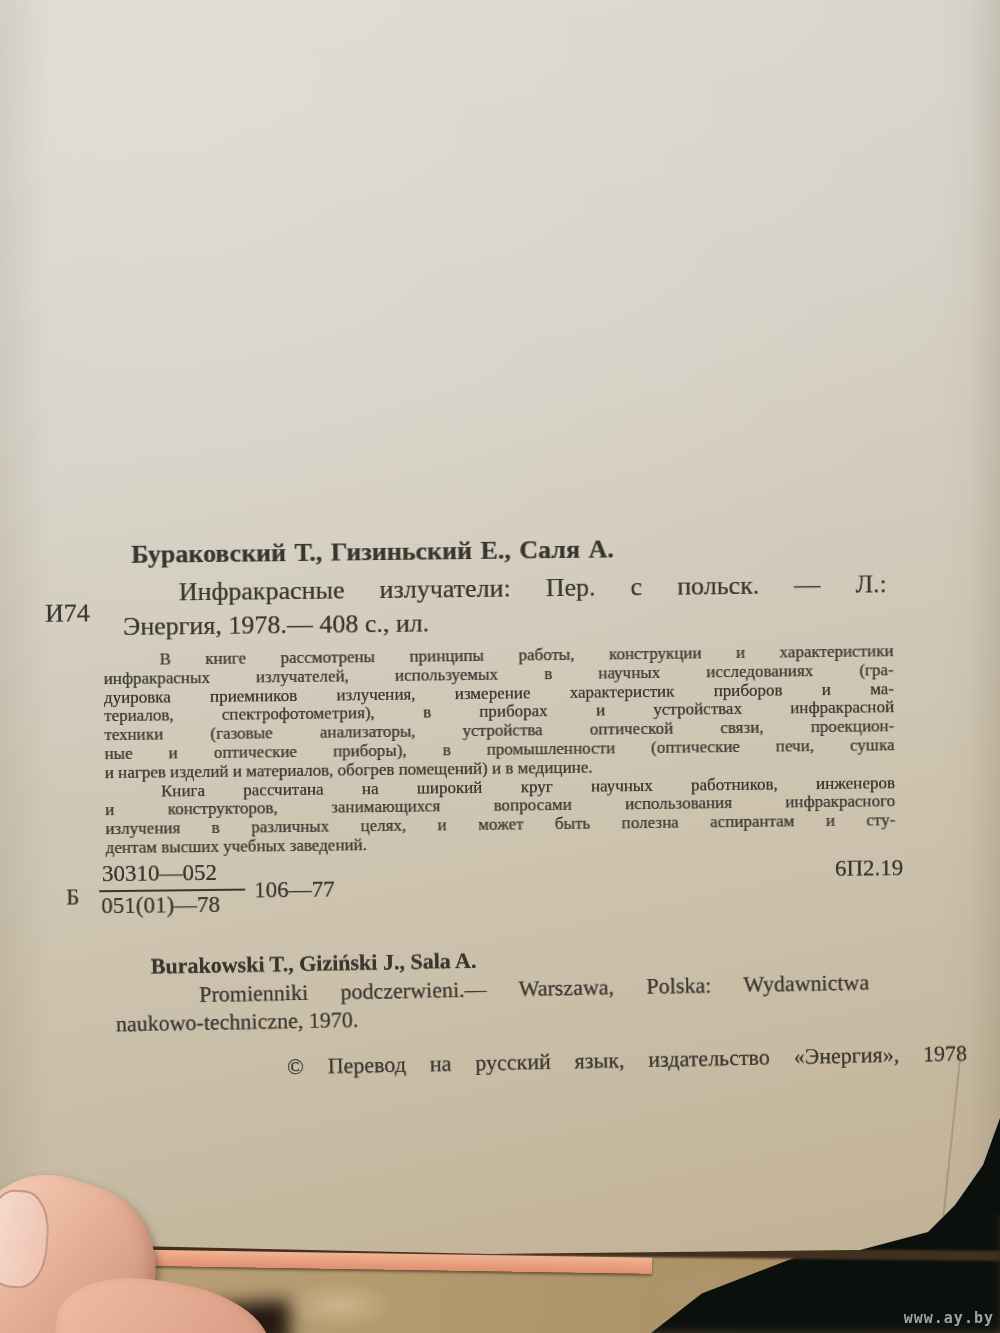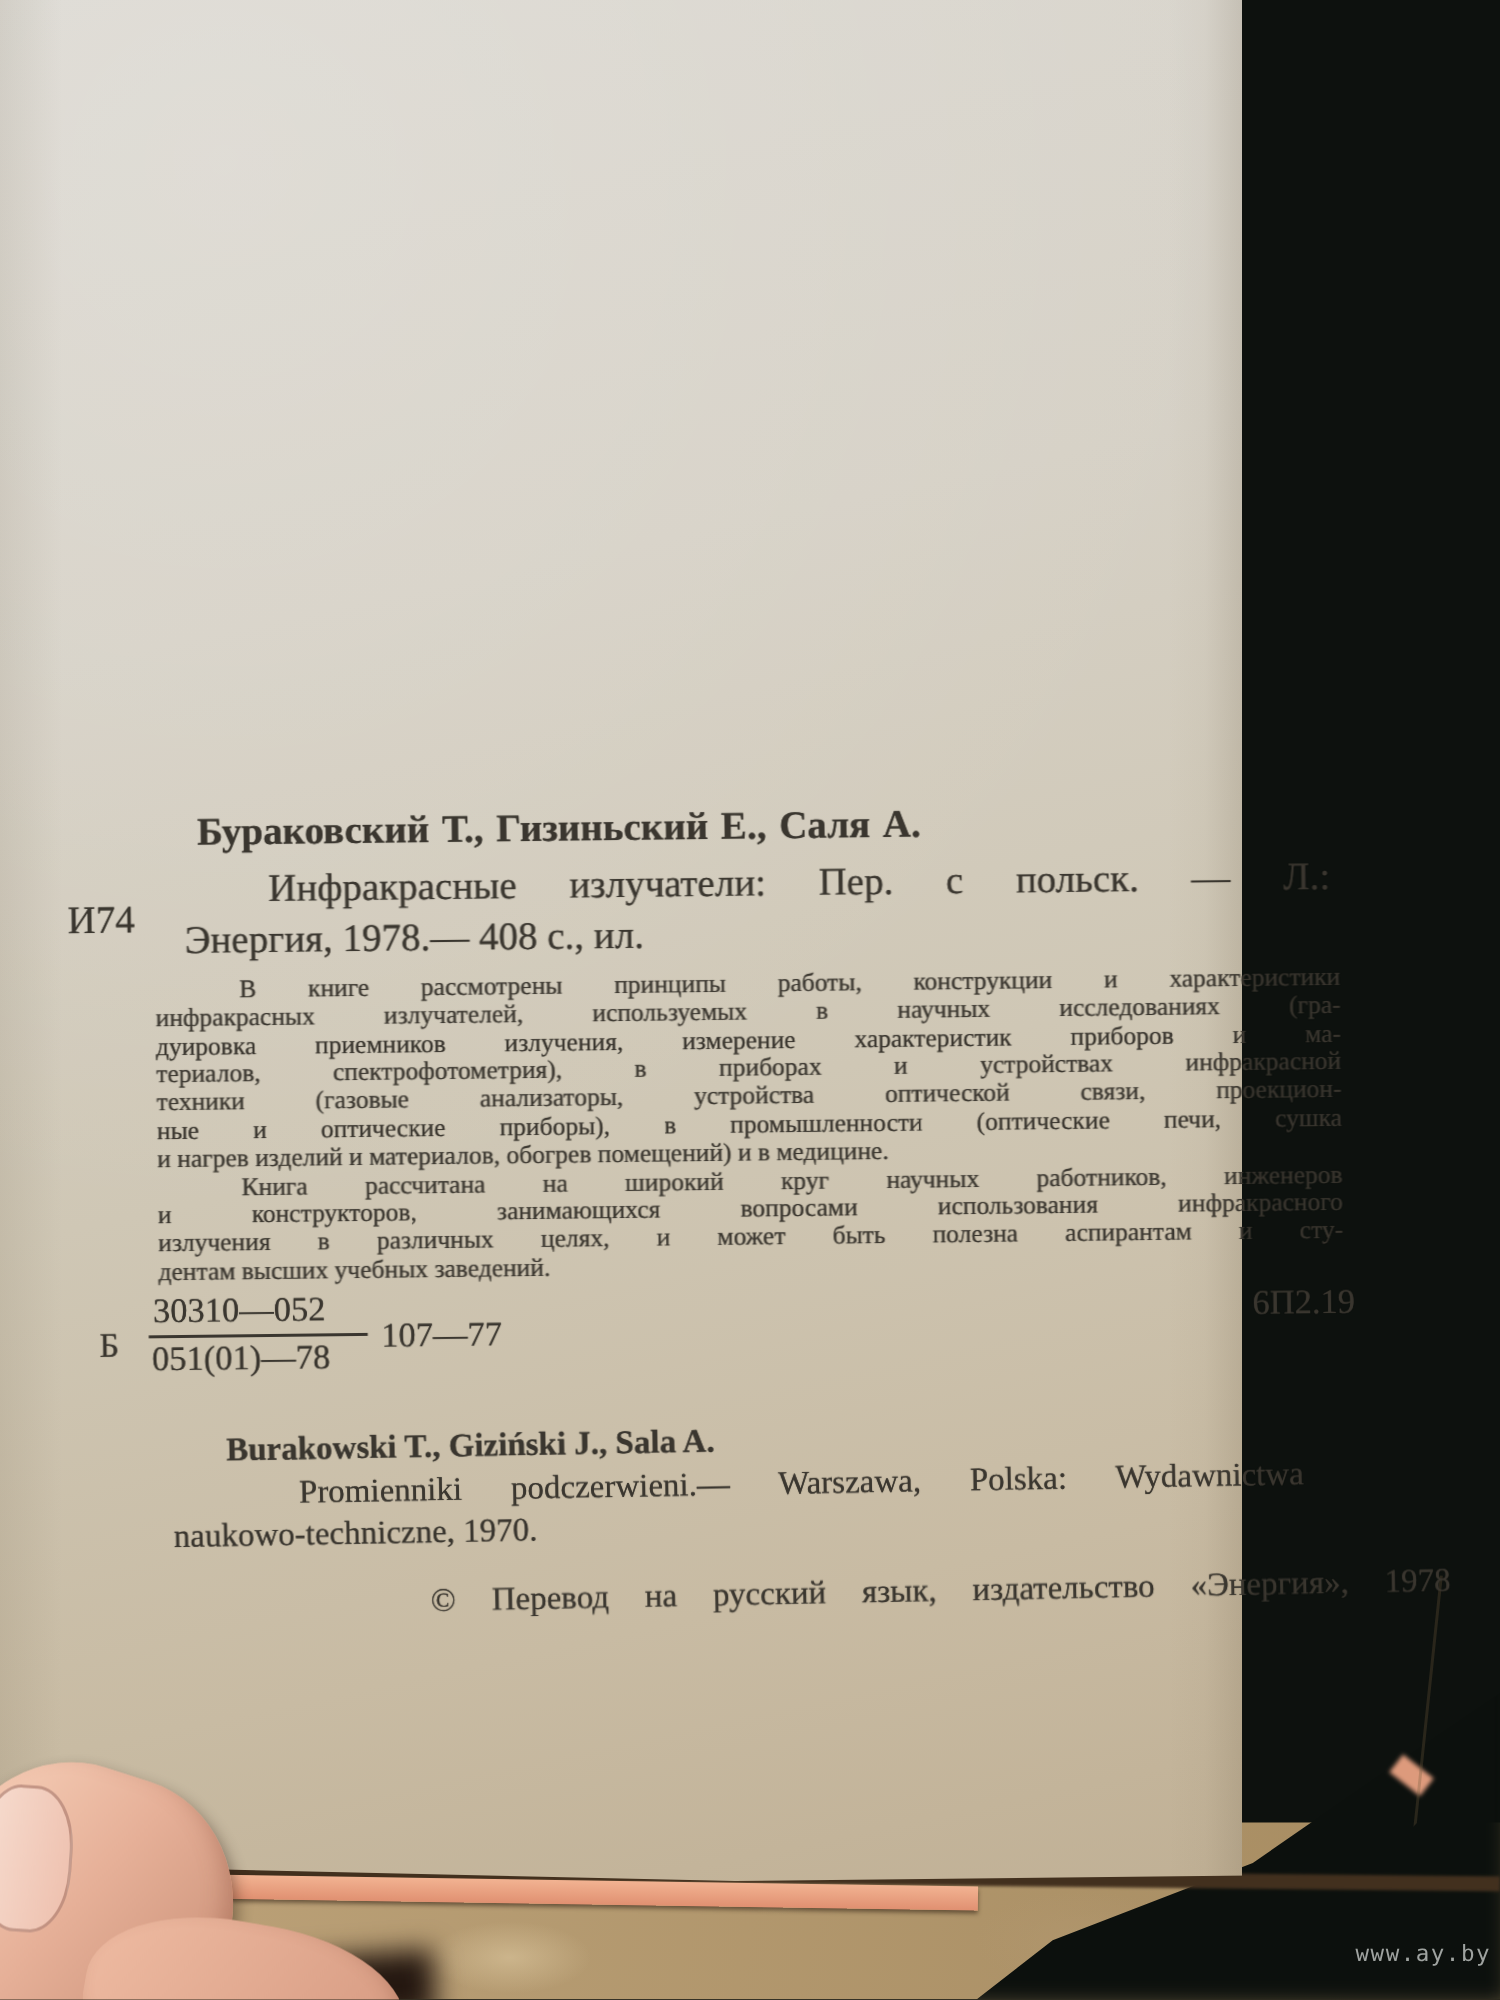--- a/index.html
+++ b/index.html
@@ -24,21 +24,21 @@
   
   .gap-line{position:absolute;left:60px;top:1246px;width:940px;height:10px;background:#42301e;
     transform:rotate(0.6deg);filter:blur(1px);}
   .salmon-strip{position:absolute;left:52px;top:1253px;width:600px;height:16px;
     background:linear-gradient(180deg,#f2b392,#e09071);transform:rotate(0.9deg);
     box-shadow:0 2px 3px rgba(40,25,15,.55);}
   .salmon-corner{position:absolute;left:928px;top:1176px;width:26px;height:15px;background:#dd9a7c;
     transform:rotate(38deg);filter:blur(1.5px);}
 
   
-  .page{position:absolute;left:0;top:0;width:828px;height:1333px;
+  .page{position:absolute;left:0;top:0;width:1000px;height:1333px;
     clip-path:polygon(0 0,1000px 0,1000px 1118px,983px 1165px,955px 1205px,928px 1232px,860px 1250px,490px 1254px,0 1243px);
     background:
       linear-gradient(270deg, rgba(95,80,55,.16), rgba(95,80,55,.03) 3%, transparent 6%),
       linear-gradient(90deg, rgba(95,80,55,.10), transparent 5%),
       radial-gradient(140% 90% at 18% 8%, rgba(255,255,255,.16), transparent 60%),
       linear-gradient(168deg,#dbd8d1 0%,#d6d1c6 30%,#cfc7b5 55%,#c8bba3 78%,#bead91 100%);}
   .page-edge-line{position:absolute;left:951px;top:1050px;width:2px;height:170px;
     background:rgba(110,90,60,.30);transform:rotate(6deg);}
 
   
@@ -76,22 +76,22 @@
   .thumb-nail{position:absolute;left:-14px;top:1190px;width:58px;height:94px;
     border-radius:26px/42px;transform:rotate(4deg);
     background:linear-gradient(100deg,#f7ddd0,#eec0ae);
     border:2px solid rgba(150,95,80,.5);}
   .thumb-pad{position:absolute;left:55px;top:1282px;width:215px;height:115px;border-radius:45%;
     transform:rotate(10deg);
     background:linear-gradient(120deg,#efbca3,#d4977e);
     box-shadow:inset -6px -5px 12px rgba(130,70,50,.3);}
 
   
-  .watermark{position:absolute;right:6px;bottom:22px;font-family:"DejaVu Sans Mono", monospace;
-    font-size:15px;letter-spacing:1px;color:rgba(196,200,198,.8);}
+  .watermark{position:absolute;right:6px;bottom:6px;font-family:"DejaVu Sans Mono", monospace;
+    font-size:15px;letter-spacing:1px;color:rgba(196,200,198,.8);font-weight:bold;}
 </style>
 </head>
 <body>
 
 <div class="scene">
 
   <div class="blanket"></div>
   <div class="dark-corner"></div>
   <div class="gap-line"></div>
   <div class="salmon-strip"></div>
@@ -121,21 +121,21 @@
         <div class="ann indent">Книга рассчитана на широкий круг научных работников, инженеров</div>
         <div class="ann">и конструкторов, занимающихся вопросами использования инфракрасного</div>
         <div class="ann">излучения в различных целях, и может быть полезна аспирантам и сту-</div>
         <div class="ann last">дентам высших учебных заведений.</div>
       </div>
 
       <div class="abs cls-letter">Б</div>
       <div class="abs cls-num">30310—052</div>
       <div class="abs cls-bar"></div>
       <div class="abs cls-den">051(01)—78</div>
-      <div class="abs cls-code">107—77</div>
+      <div class="abs cls-code">106—77</div>
       <div class="abs cls-bbk">6П2.19</div>
 
       <div class="orig">
         <div class="abs authors-pl">Burakowski T., Giziński J., Sala A.</div>
         <div class="abs orig-l1">Promienniki podczerwieni.— Warszawa, Polska: Wydawnictwa</div>
         <div class="abs orig-l2">naukowo-techniczne, 1970.</div>
       </div>
 
       <div class="abs copyright">© Перевод на русский язык, издательство «Энергия», 1978</div>
 

